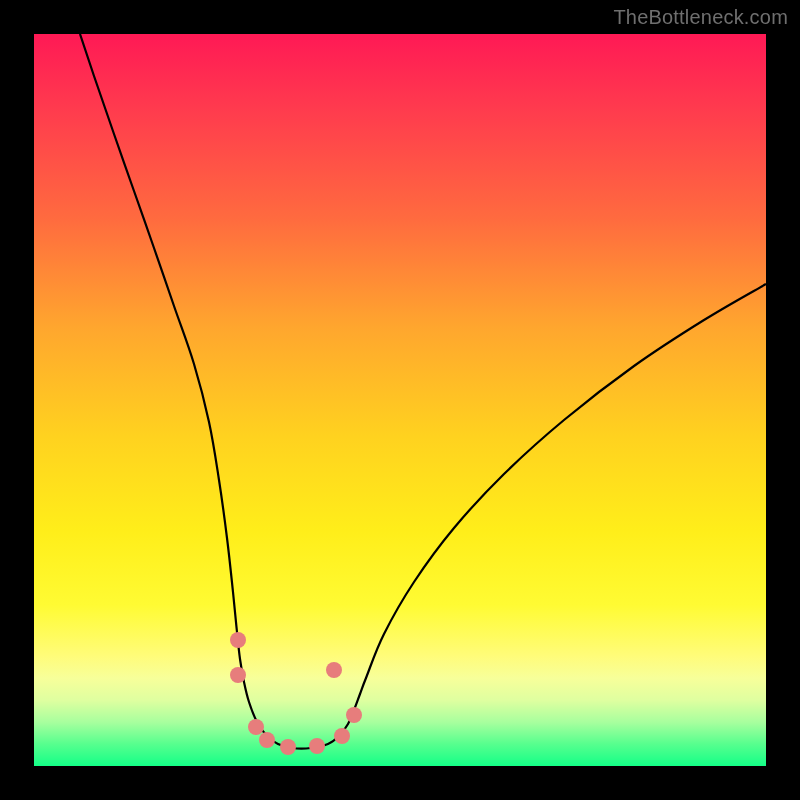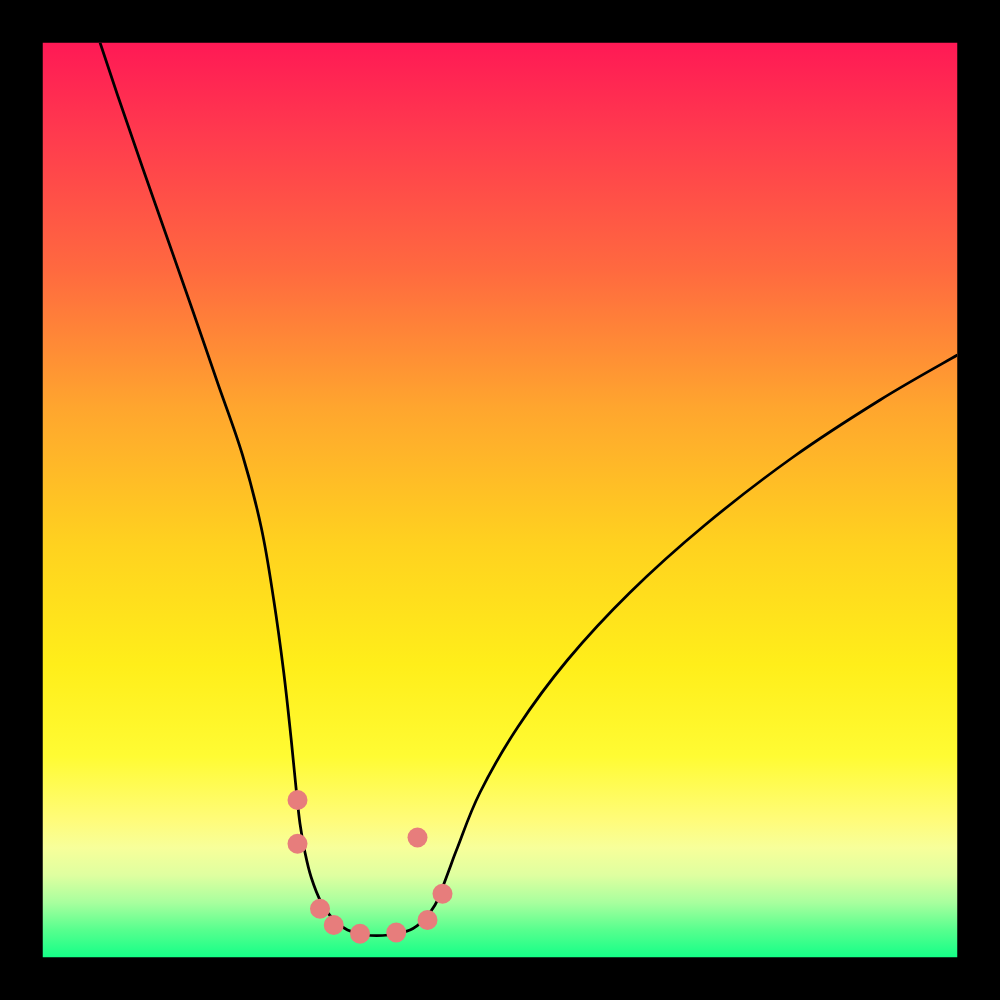--- a/index.html
+++ b/index.html
@@ -56,20 +56,21 @@
   }
   svg {
     position: absolute;
     inset: 0;
   }
 </style>
 </head>
 <body>
 
 <div class="frame">
+  <div class="watermark">TheBottleneck.com</div>
   <div class="plot">
     <div class="gradient"></div>
     <svg id="svg" viewBox="0 0 732 732">
         <path d="M 46 0 C 48.52 7.56, 53.88 24, 60 42 C 66.12 60, 72.8 79.3, 80 100 C 87.2 120.7, 92.8 136.48, 100 157 C 107.2 177.52, 112.8 193.3, 120 214 C 127.2 234.7, 132.8 251.12, 140 272 C 147.2 292.88, 153.7 309.12, 160 330 C 166.3 350.88, 170.5 367.12, 175 388 C 179.5 408.88, 181.76 425.12, 185 446 C 188.24 466.88, 190.48 483.84, 193 504 C 195.52 524.16, 197.2 541.08, 199 558 C 200.8 574.92, 201.74 585.94, 203 598 C 204.26 610.06, 204.74 616, 206 625 C 207.26 634, 208.38 640.26, 210 648 C 211.62 655.74, 212.66 660.8, 215 668 C 217.34 675.2, 219.76 681.88, 223 688 C 226.24 694.12, 229.22 698.04, 233 702 C 236.78 705.96, 239.5 707.84, 244 710 C 248.5 712.16, 252.06 713.28, 258 714 C 263.94 714.72, 270.52 714.72, 277 714 C 283.48 713.28, 288.96 712.16, 294 710 C 299.04 707.84, 301.4 705.6, 305 702 C 308.6 698.4, 311.3 694.68, 314 690 C 316.7 685.32, 317.84 681.4, 320 676 C 322.16 670.6, 323.84 665.76, 326 660 C 328.16 654.24, 327.68 654.8, 332 644 C 336.32 633.2, 341.36 617.28, 350 600 C 358.64 582.72, 367.4 567.08, 380 548 C 392.6 528.92, 403.8 513.44, 420 494 C 436.2 474.56, 450.2 459.44, 470 440 C 489.8 420.56, 506.6 405.44, 530 386 C 553.4 366.56, 574.8 350, 600 332 C 625.2 314, 646.24 300.76, 670 286 C 693.76 271.24, 720.84 256.48, 732 250" fill="none" stroke="#000" stroke-width="2.2"></path>
         <circle cx="204" cy="606" r="8" fill="#e77d7c"></circle>
         <circle cx="204" cy="641" r="8" fill="#e77d7c"></circle>
         <circle cx="222" cy="693" r="8" fill="#e77d7c"></circle>
         <circle cx="233" cy="706" r="8" fill="#e77d7c"></circle>
         <circle cx="254" cy="713" r="8" fill="#e77d7c"></circle>
         <circle cx="283" cy="712" r="8" fill="#e77d7c"></circle>

